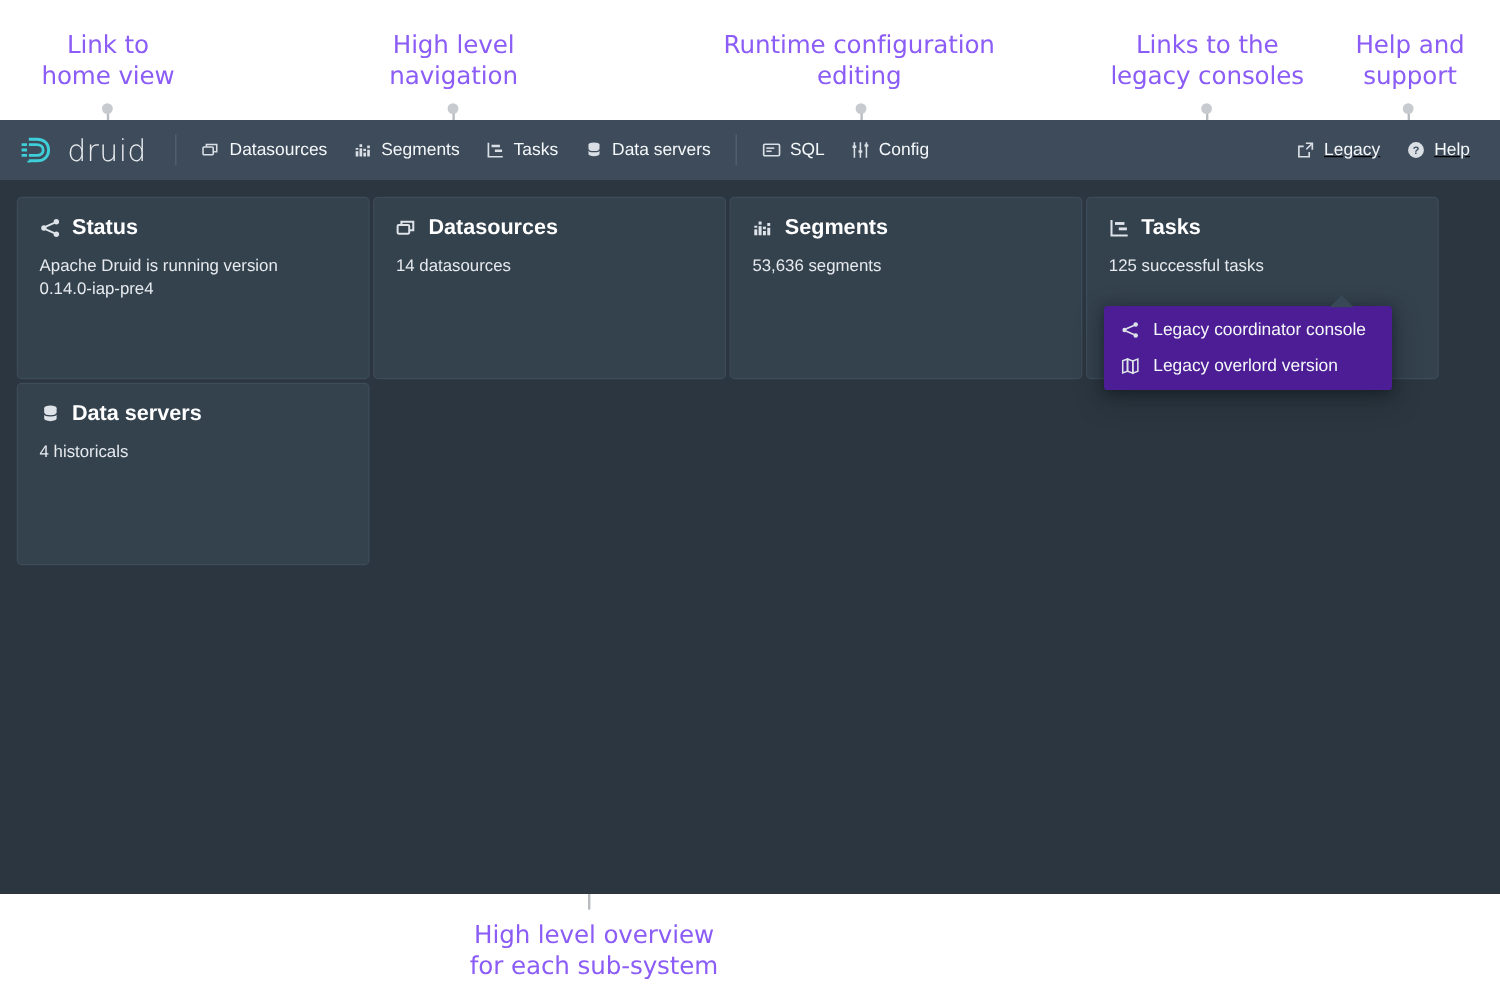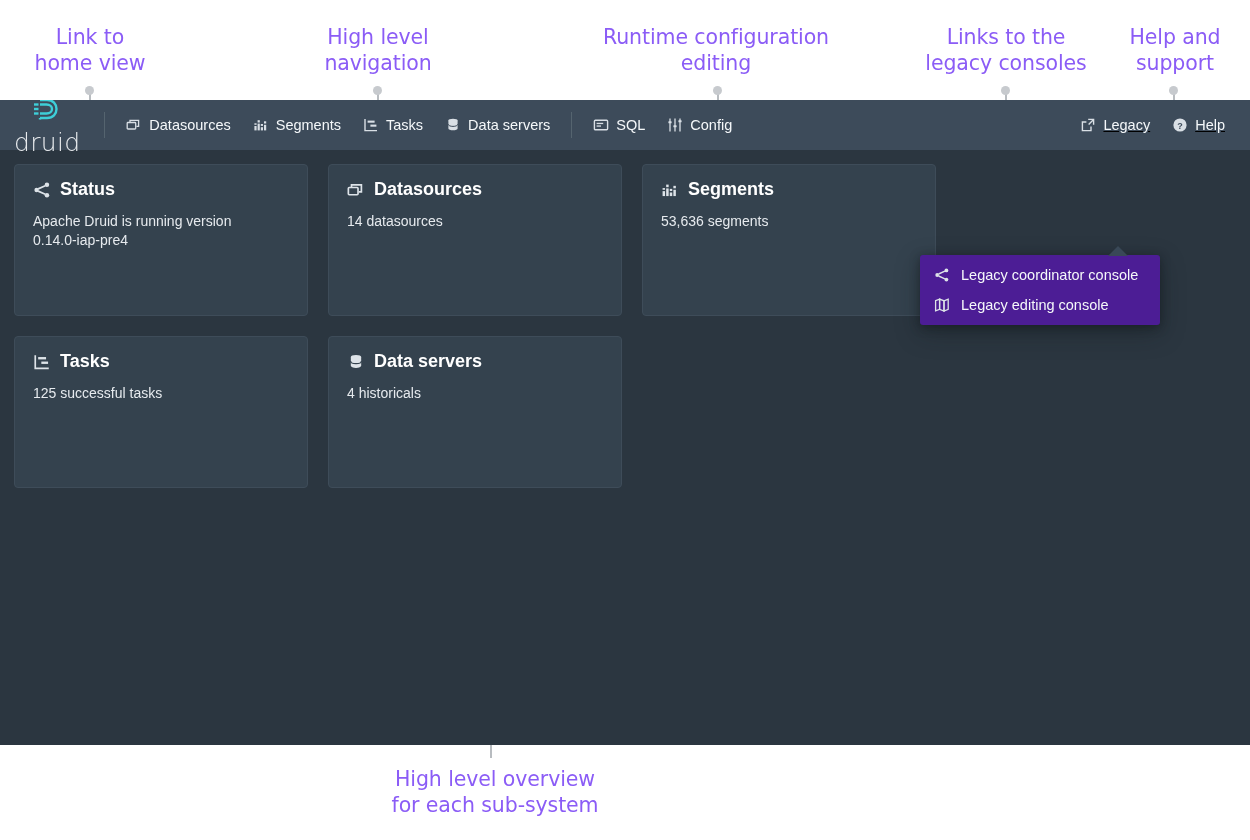--- a/index.html
+++ b/index.html
@@ -60,21 +60,20 @@
     box-sizing: border-box;
     position: relative;
     z-index: 5;
   }
   .logo {
     display: flex;
     align-items: center;
     gap: 8px;
     padding-right: 14px;
     cursor: pointer;
-    flex-direction: column;
   }
   .logo-mark { width: 34px; height: 26px; display: block; }
   .logo-text {
     color: #e8ebee;
     font-size: 25px;
     font-family: "DejaVu Sans", sans-serif;
     font-weight: 300;
     letter-spacing: 0.3px;
     line-height: 1;
   }
@@ -136,21 +135,21 @@
 
   
   .cards {
     position: absolute;
     left: 0; top: 50px;
     width: 1250px;
     padding: 14px;
     box-sizing: border-box;
     display: flex;
     flex-wrap: wrap;
-    gap: 20px;
+    gap: 3px;
   }
   .card {
     width: 294px;
     height: 152px;
     background: #34424e;
     border: 1px solid #3e4c59;
     border-radius: 4px;
     box-sizing: border-box;
     padding: 14px 18px;
     cursor: pointer;
@@ -432,17 +431,17 @@
     </div>
 
     <div class="menu-item">
       <span class="ico">
         <svg width="16" height="16" viewBox="0 0 16 16">
           <path d="M1.6 3.6 L5.6 2.2 V12.4 L1.6 13.8 Z" fill="none" stroke="#dde3e8" stroke-width="1.3"></path>
           <path d="M5.6 2.2 L10 3.8 V14 L5.6 12.4 Z" fill="none" stroke="#dde3e8" stroke-width="1.3"></path>
           <path d="M10 3.8 L14.2 2.2 V12.4 L10 14 Z" fill="none" stroke="#dde3e8" stroke-width="1.3"></path>
         </svg>
       </span>
-      <span>Legacy editing console</span>
+      <span>Legacy overlord version</span>
     </div>
   </div>
 
 </div>
 
 </body></html>

